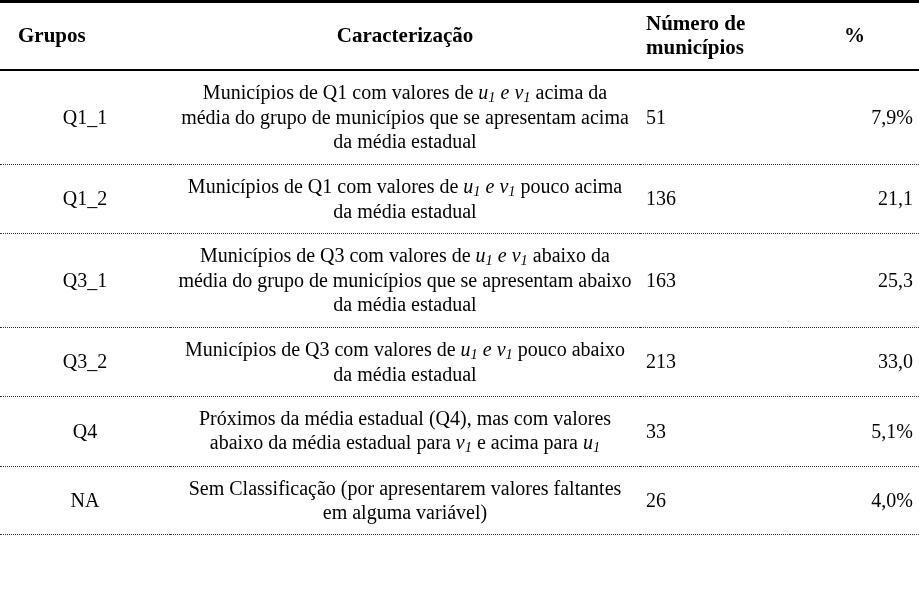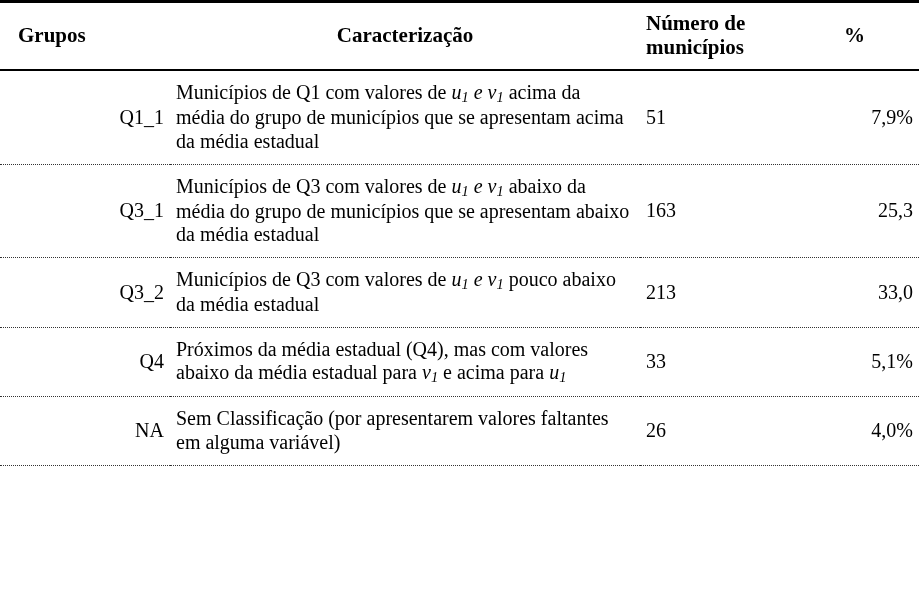--- a/index.html
+++ b/index.html
@@ -51,25 +51,26 @@
     border-bottom: 1px dotted #333;
     padding: 10px 6px 10px 6px;
     vertical-align: middle;
     font-size: 20px;
     line-height: 1.18;
   }
   tbody tr.data-row:last-of-type td {
     border-bottom: 1px dotted #333;
   }
   td.cell-group {
-    text-align: right;
+    text-align: center;
     padding-left: 18px;
     white-space: nowrap;
   }
   td.cell-desc {
+    text-align: center;
     font-size: 17px;
     line-height: 1.28;
     padding-left: 10px;
     padding-right: 10px;
     margin-top: 28px;
   }
   td.cell-num { text-align: left; }
   td.cell-pct { text-align: right; }
 
   .var { font-style: italic; }
@@ -101,20 +102,26 @@
     </thead>
     <tbody>
 
       <tr class="data-row">
         <td class="cell-group">Q1_1</td>
         <td class="cell-desc">Municípios de Q1 com valores de <span class="var">u<sub>1</sub></span> <span class="conj-italic">e</span> <span class="var">v<sub>1</sub></span> acima da média do grupo de municípios que se apresentam acima da média estadual</td>
         <td class="cell-num">51</td>
         <td class="cell-pct">7,9%</td>
       </tr>
 
+      <tr class="data-row">
+        <td class="cell-group">Q1_2</td>
+        <td class="cell-desc">Municípios de Q1 com valores de <span class="var">u<sub>1</sub></span> <span class="conj-italic">e</span> <span class="var">v<sub>1</sub></span> pouco acima da média estadual</td>
+        <td class="cell-num">136</td>
+        <td class="cell-pct">21,1</td>
+      </tr>
 
 
       <tr class="data-row">
         <td class="cell-group">Q3_1</td>
         <td class="cell-desc">Municípios de Q3 com valores de <span class="var">u<sub>1</sub></span> <span class="conj-italic">e</span> <span class="var">v<sub>1</sub></span> abaixo da média do grupo de municípios que se apresentam abaixo da média estadual</td>
         <td class="cell-num">163</td>
         <td class="cell-pct">25,3</td>
       </tr>
 
       <tr class="data-row">

